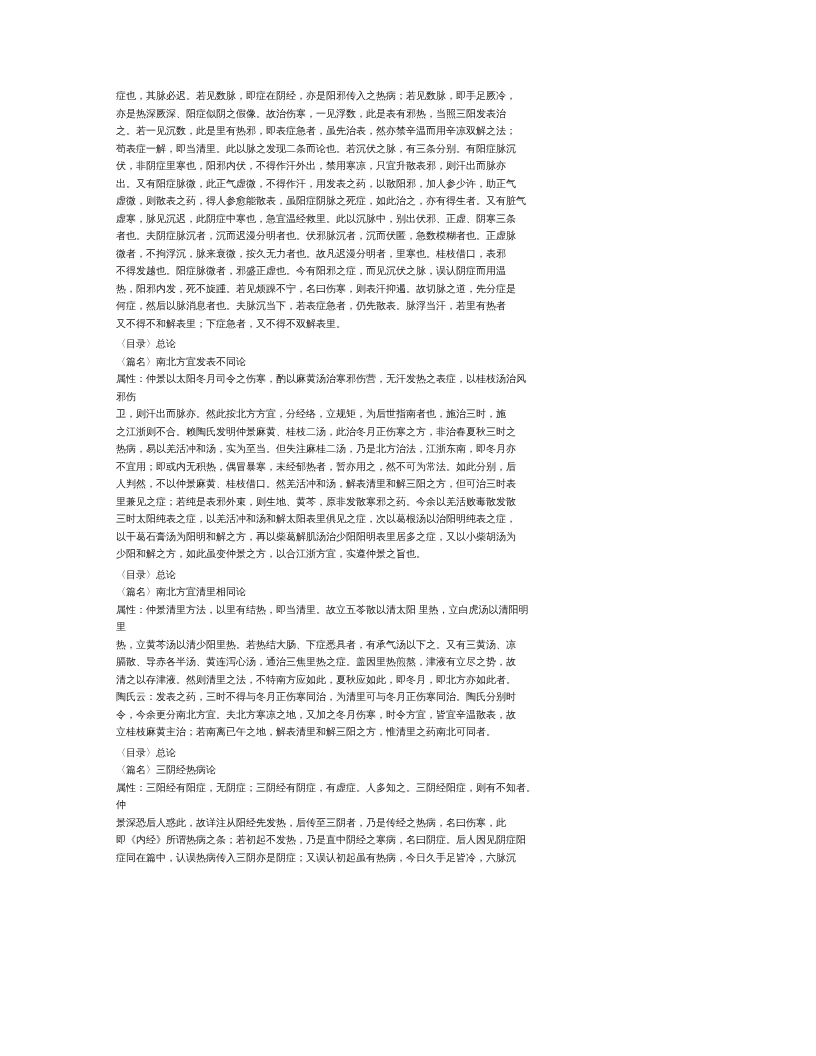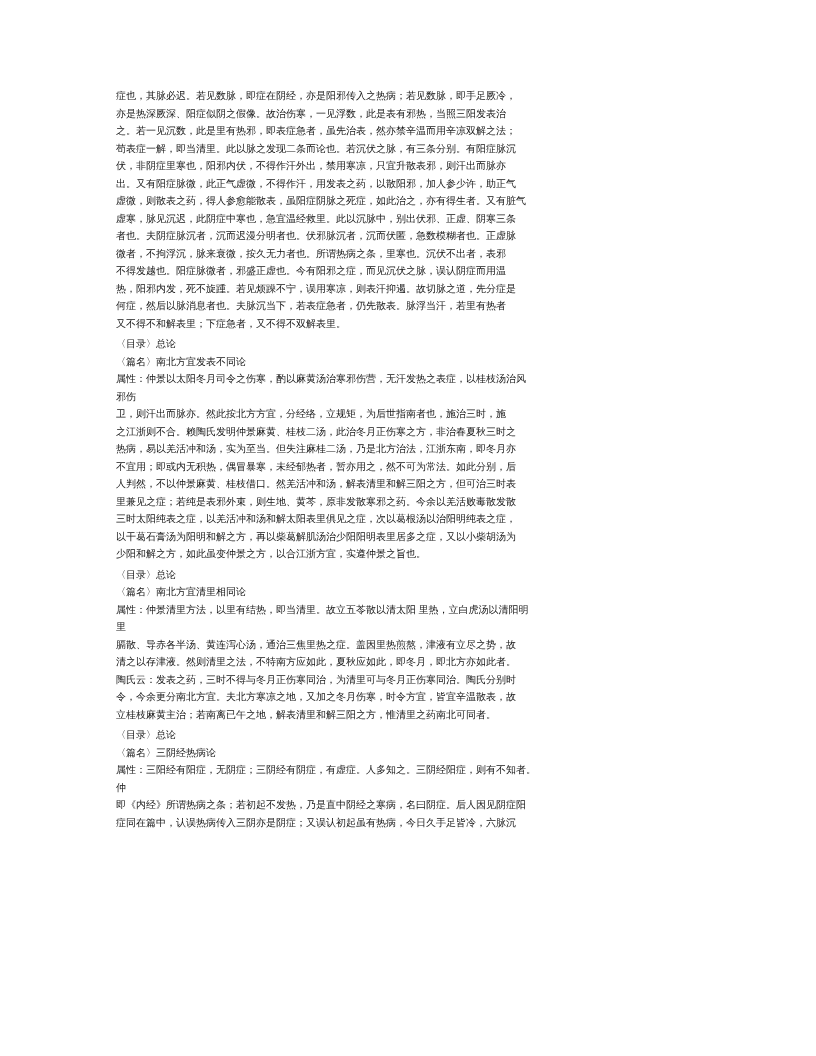--- a/index.html
+++ b/index.html
@@ -39,23 +39,23 @@
   <div class="block">
     <div class="ln">症也，其脉必迟。若见数脉，即症在阴经，亦是阳邪传入之热病；若见数脉，即手足厥冷，</div>
     <div class="ln">亦是热深厥深、阳症似阴之假像。故治伤寒，一见浮数，此是表有邪热，当照三阳发表治</div>
     <div class="ln">之。若一见沉数，此是里有热邪，即表症急者，虽先治表，然亦禁辛温而用辛凉双解之法；</div>
     <div class="ln">苟表症一解，即当清里。此以脉之发现二条而论也。若沉伏之脉，有三条分别。有阳症脉沉</div>
     <div class="ln">伏，非阴症里寒也，阳邪内伏，不得作汗外出，禁用寒凉，只宜升散表邪，则汗出而脉亦</div>
     <div class="ln">出。又有阳症脉微，此正气虚微，不得作汗，用发表之药，以散阳邪，加人参少许，助正气</div>
     <div class="ln">虚微，则散表之药，得人参愈能散表，虽阳症阴脉之死症，如此治之，亦有得生者。又有脏气</div>
     <div class="ln">虚寒，脉见沉迟，此阴症中寒也，急宜温经救里。此以沉脉中，别出伏邪、正虚、阴寒三条</div>
     <div class="ln">者也。夫阴症脉沉者，沉而迟漫分明者也。伏邪脉沉者，沉而伏匿，急数模糊者也。正虚脉</div>
-    <div class="ln">微者，不拘浮沉，脉来衰微，按久无力者也。所谓热病之条，里寒也。沉伏不出者，表邪</div>
+    <div class="ln">微者，不拘浮沉，脉来衰微，按久无力者也。故凡迟漫分明者，里寒也。桂枝借口，表邪</div>
     <div class="ln">不得发越也。阳症脉微者，邪盛正虚也。今有阳邪之症，而见沉伏之脉，误认阴症而用温</div>
-    <div class="ln">热，阳邪内发，死不旋踵。若见烦躁不宁，误用寒凉，则表汗抑遏。故切脉之道，先分症是</div>
+    <div class="ln">热，阳邪内发，死不旋踵。若见烦躁不宁，名曰伤寒，则表汗抑遏。故切脉之道，先分症是</div>
     <div class="ln">何症，然后以脉消息者也。夫脉沉当下，若表症急者，仍先散表。脉浮当汗，若里有热者</div>
     <div class="ln">又不得不和解表里；下症急者，又不得不双解表里。</div>
   </div>
 
   <div class="block">
     <div class="ln">〈目录〉总论</div>
     <div class="ln">〈篇名〉南北方宜发表不同论</div>
     <div class="ln">属性：仲景以太阳冬月司令之伤寒，酌以麻黄汤治寒邪伤营，无汗发热之表症，以桂枝汤治风</div>
     <div class="ln">邪伤</div>
     <div class="ln">卫，则汗出而脉亦。然此按北方方宜，分经络，立规矩，为后世指南者也，施治三时，施</div>
@@ -67,29 +67,31 @@
     <div class="ln">三时太阳纯表之症，以羌活冲和汤和解太阳表里俱见之症，次以葛根汤以治阳明纯表之症，</div>
     <div class="ln">以干葛石膏汤为阳明和解之方，再以柴葛解肌汤治少阳阳明表里居多之症，又以小柴胡汤为</div>
     <div class="ln">少阳和解之方，如此虽变仲景之方，以合江浙方宜，实遵仲景之旨也。</div>
   </div>
 
   <div class="block">
     <div class="ln">〈目录〉总论</div>
     <div class="ln">〈篇名〉南北方宜清里相同论</div>
     <div class="ln">属性：仲景清里方法，以里有结热，即当清里。故立五苓散以清太阳 里热，立白虎汤以清阳明</div>
     <div class="ln">里</div>
+    <div class="ln">热，立黄芩汤以清少阳里热。若热结大肠、下症悉具者，有承气汤以下之。又有三黄汤、凉</div>
     <div class="ln">膈散、导赤各半汤、黄连泻心汤，通治三焦里热之症。盖因里热煎熬，津液有立尽之势，故</div>
     <div class="ln">清之以存津液。然则清里之法，不特南方应如此，夏秋应如此，即冬月，即北方亦如此者。</div>
     <div class="ln">陶氏云：发表之药，三时不得与冬月正伤寒同治，为清里可与冬月正伤寒同治。陶氏分别时</div>
     <div class="ln">令，今余更分南北方宜。夫北方寒凉之地，又加之冬月伤寒，时令方宜，皆宜辛温散表，故</div>
     <div class="ln">立桂枝麻黄主治；若南离已午之地，解表清里和解三阳之方，惟清里之药南北可同者。</div>
   </div>
 
   <div class="block">
     <div class="ln">〈目录〉总论</div>
     <div class="ln">〈篇名〉三阴经热病论</div>
     <div class="ln">属性：三阳经有阳症，无阴症；三阴经有阴症，有虚症。人多知之。三阴经阳症，则有不知者。</div>
     <div class="ln">仲</div>
+    <div class="ln">景深恐后人惑此，故详注从阳经先发热，后传至三阴者，乃是传经之热病，名曰伤寒，此</div>
     <div class="ln">即《内经》所谓热病之条；若初起不发热，乃是直中阴经之寒病，名曰阴症。后人因见阴症阳</div>
     <div class="ln">症同在篇中，认误热病传入三阴亦是阴症；又误认初起虽有热病，今日久手足皆冷，六脉沉</div>
   </div>
 
 </div>
 
 </body></html>

